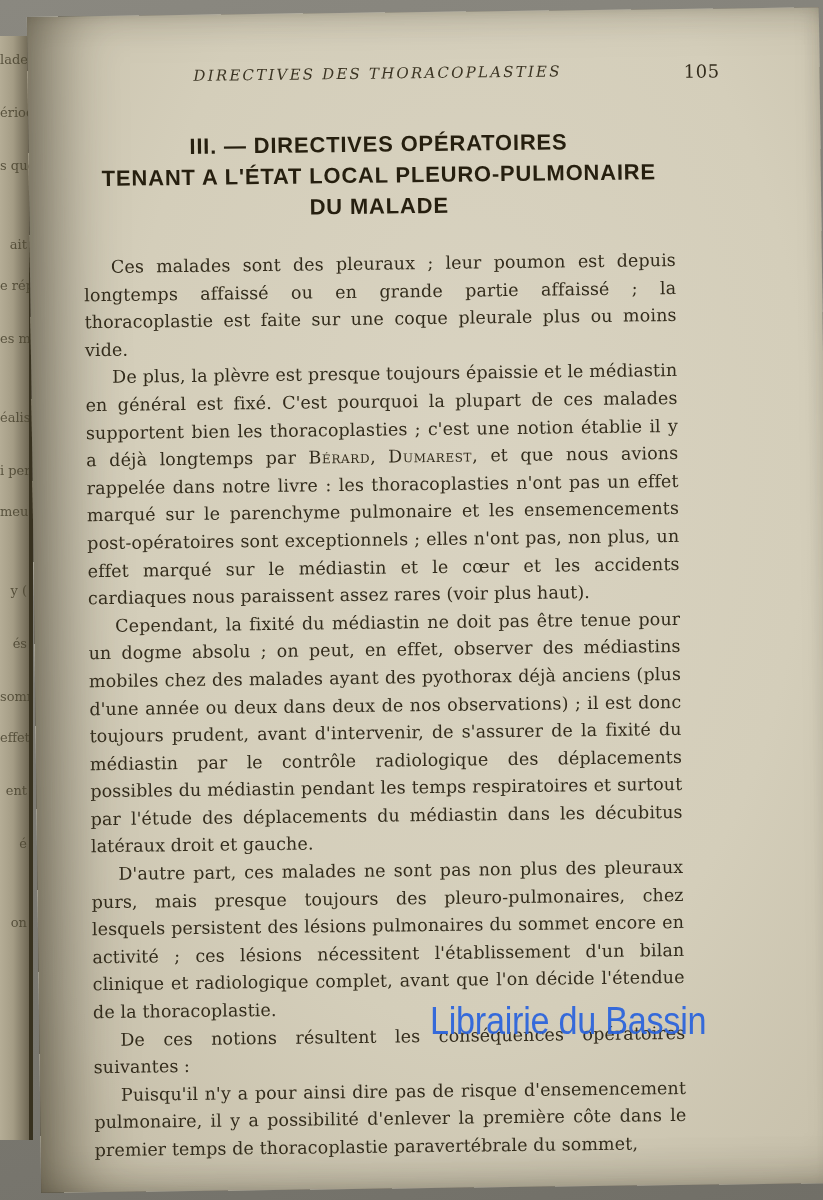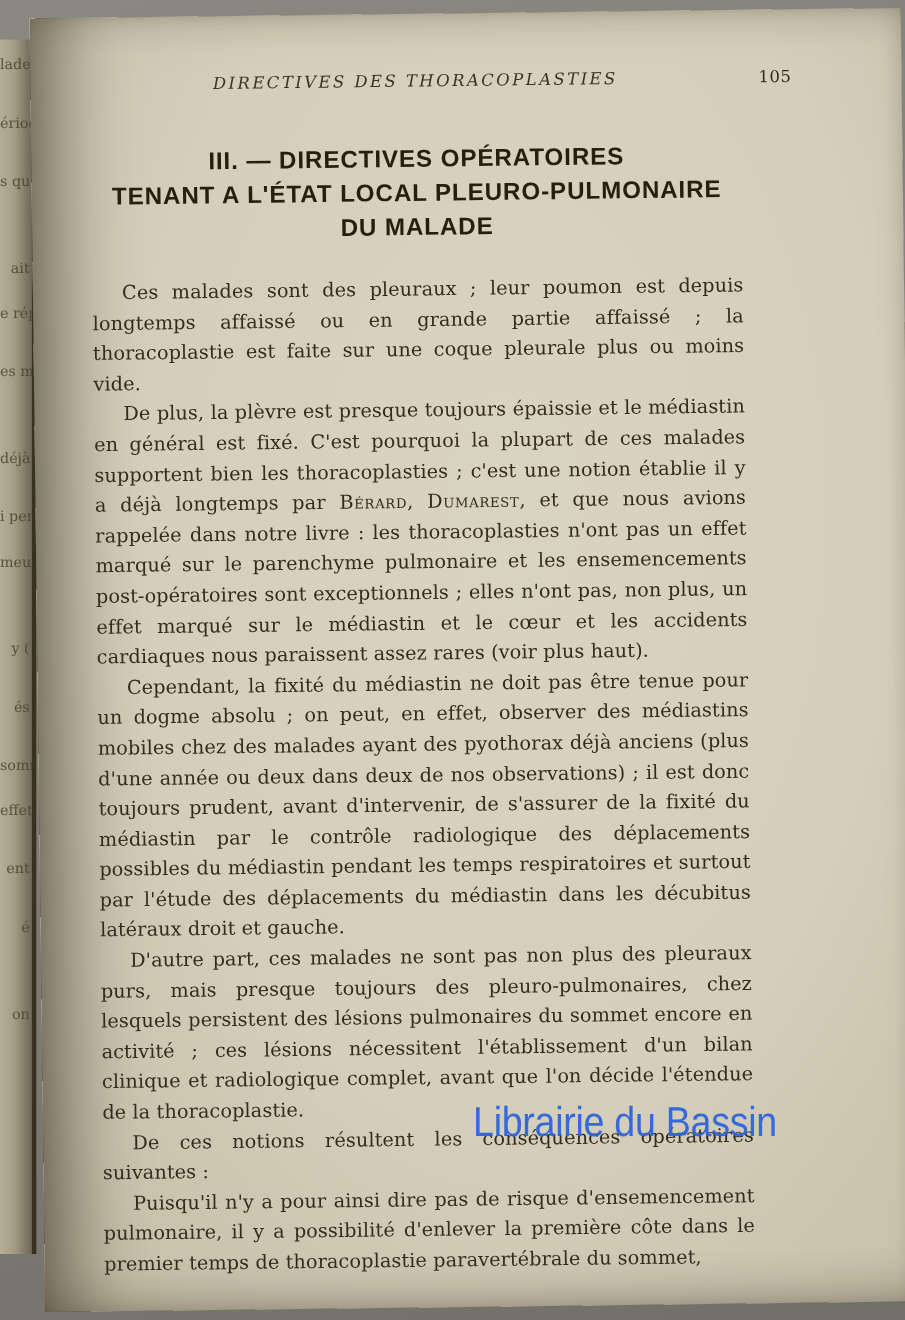--- a/index.html
+++ b/index.html
@@ -44,21 +44,21 @@
       inset -8px 0 20px -12px rgba(44,38,24,0.18);
   }
   .content{position:absolute;left:54px;top:0;width:592px;}
 
   .running-header{
     position:relative;margin-top:52px;text-align:center;
     font-style:italic;font-size:15px;letter-spacing:2.2px;color:#3b3423;
   }
   .rh-page{
     position:absolute;right:-46px;top:0;
-    font-style:normal;letter-spacing:.5px;font-size:15px;color:#332c1c;
+    font-style:normal;letter-spacing:.5px;font-size:18px;color:#332c1c;
   }
 
   .heading{
     margin:46px 0 0;text-align:center;
     font-family:"Liberation Sans", sans-serif;font-weight:bold;
     font-size:22px;line-height:31px;letter-spacing:.8px;color:#261f0f;
   }
 
   .body-text{
     margin-top:29px;font-size:17.5px;line-height:27.6px;
@@ -79,21 +79,21 @@
 
 <div class="photo">
 
   <div class="gutter" id="gutter">
       <div class="frag">lades</div>
       <div class="frag">ériode</div>
       <div class="frag">s que la</div>
       <div class="frag">ait</div>
       <div class="frag">e rép</div>
       <div class="frag">es mal</div>
-      <div class="frag">déjà</div>
+      <div class="frag">éalis</div>
       <div class="frag">i perp</div>
       <div class="frag">meur</div>
       <div class="frag">y (</div>
       <div class="frag">és</div>
       <div class="frag">somm</div>
       <div class="frag">effet</div>
       <div class="frag">ent</div>
       <div class="frag">é</div>
       <div class="frag">on</div>
     </div>

